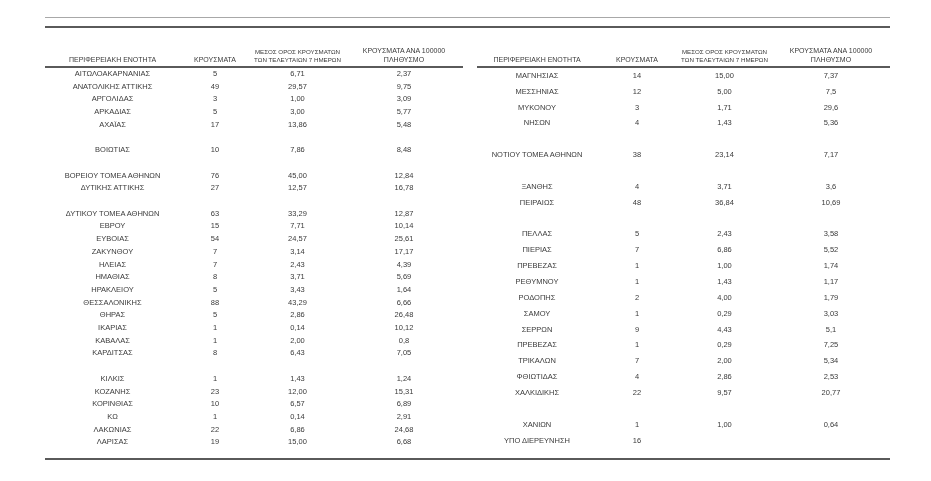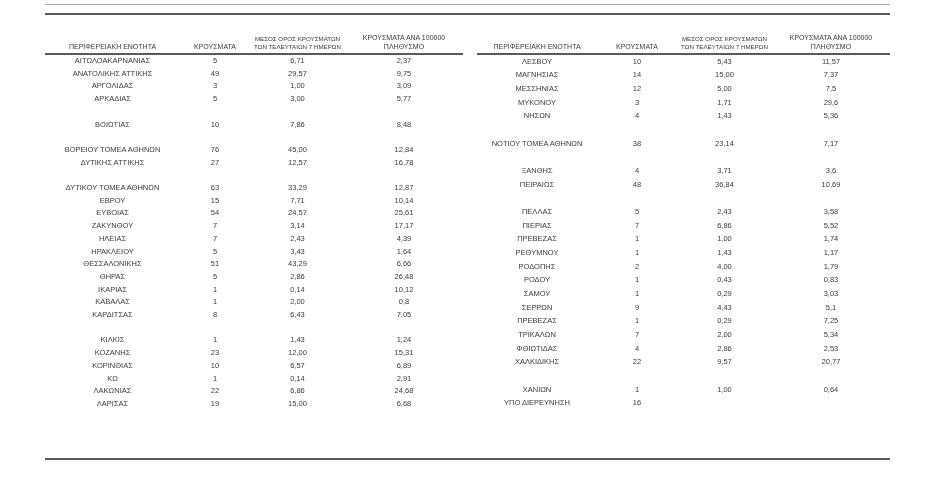--- a/index.html
+++ b/index.html
@@ -13,21 +13,21 @@
   }
   .page {
     position: relative;
     width: 931px;
     height: 481px;
     background: #ffffff;
   }
   .sheet {
     position: absolute;
     left: 45px;
-    top: 4px;
+    top: 17px;
     width: 845px;
   }
   .rule-thin {
     height: 1px;
     background: #a8a8a8;
     margin-bottom: 8px;
   }
   .rule-thick {
     height: 2px;
     background: #5a5a5a;
@@ -122,20 +122,26 @@
               <td>1,00</td>
               <td>3,09</td>
             </tr>
             <tr>
               <td>ΑΡΚΑΔΙΑΣ</td>
               <td>5</td>
               <td>3,00</td>
               <td>5,77</td>
             </tr>
             <tr>
+              <td>ΑΧΑΪΑΣ</td>
+              <td>17</td>
+              <td>13,86</td>
+              <td>5,48</td>
+            </tr>
+            <tr>
               <td></td>
               <td></td>
               <td></td>
               <td></td>
             </tr>
             <tr>
               <td>ΒΟΙΩΤΙΑΣ</td>
               <td>10</td>
               <td>7,86</td>
               <td>8,48</td>
@@ -188,28 +194,34 @@
               <td>3,14</td>
               <td>17,17</td>
             </tr>
             <tr>
               <td>ΗΛΕΙΑΣ</td>
               <td>7</td>
               <td>2,43</td>
               <td>4,39</td>
             </tr>
             <tr>
+              <td>ΗΜΑΘΙΑΣ</td>
+              <td>8</td>
+              <td>3,71</td>
+              <td>5,69</td>
+            </tr>
+            <tr>
               <td>ΗΡΑΚΛΕΙΟΥ</td>
               <td>5</td>
               <td>3,43</td>
               <td>1,64</td>
             </tr>
             <tr>
               <td>ΘΕΣΣΑΛΟΝΙΚΗΣ</td>
-              <td>51</td>
+              <td>88</td>
               <td>43,29</td>
               <td>6,66</td>
             </tr>
             <tr>
               <td>ΘΗΡΑΣ</td>
               <td>5</td>
               <td>2,86</td>
               <td>26,48</td>
             </tr>
             <tr>
@@ -287,26 +299,20 @@
               <th>ΠΕΡΙΦΕΡΕΙΑΚΗ ΕΝΟΤΗΤΑ</th>
               <th>ΚΡΟΥΣΜΑΤΑ</th>
               <th class="hdr-avg7">ΜΕΣΟΣ ΟΡΟΣ ΚΡΟΥΣΜΑΤΩΝ
 ΤΩΝ ΤΕΛΕΥΤΑΙΩΝ 7 ΗΜΕΡΩΝ</th>
               <th>ΚΡΟΥΣΜΑΤΑ ΑΝΑ 100000
 ΠΛΗΘΥΣΜΟ</th>
             </tr>
           </thead>
         <tbody>
             <tr>
-              <td>ΛΕΣΒΟΥ</td>
-              <td>10</td>
-              <td>5,43</td>
-              <td>11,57</td>
-            </tr>
-            <tr>
               <td>ΜΑΓΝΗΣΙΑΣ</td>
               <td>14</td>
               <td>15,00</td>
               <td>7,37</td>
             </tr>
             <tr>
               <td>ΜΕΣΣΗΝΙΑΣ</td>
               <td>12</td>
               <td>5,00</td>
               <td>7,5</td>
@@ -381,26 +387,20 @@
               <td>ΡΕΘΥΜΝΟΥ</td>
               <td>1</td>
               <td>1,43</td>
               <td>1,17</td>
             </tr>
             <tr>
               <td>ΡΟΔΟΠΗΣ</td>
               <td>2</td>
               <td>4,00</td>
               <td>1,79</td>
-            </tr>
-            <tr>
-              <td>ΡΟΔΟΥ</td>
-              <td>1</td>
-              <td>0,43</td>
-              <td>0,83</td>
             </tr>
             <tr>
               <td>ΣΑΜΟΥ</td>
               <td>1</td>
               <td>0,29</td>
               <td>3,03</td>
             </tr>
             <tr>
               <td>ΣΕΡΡΩΝ</td>
               <td>9</td>

